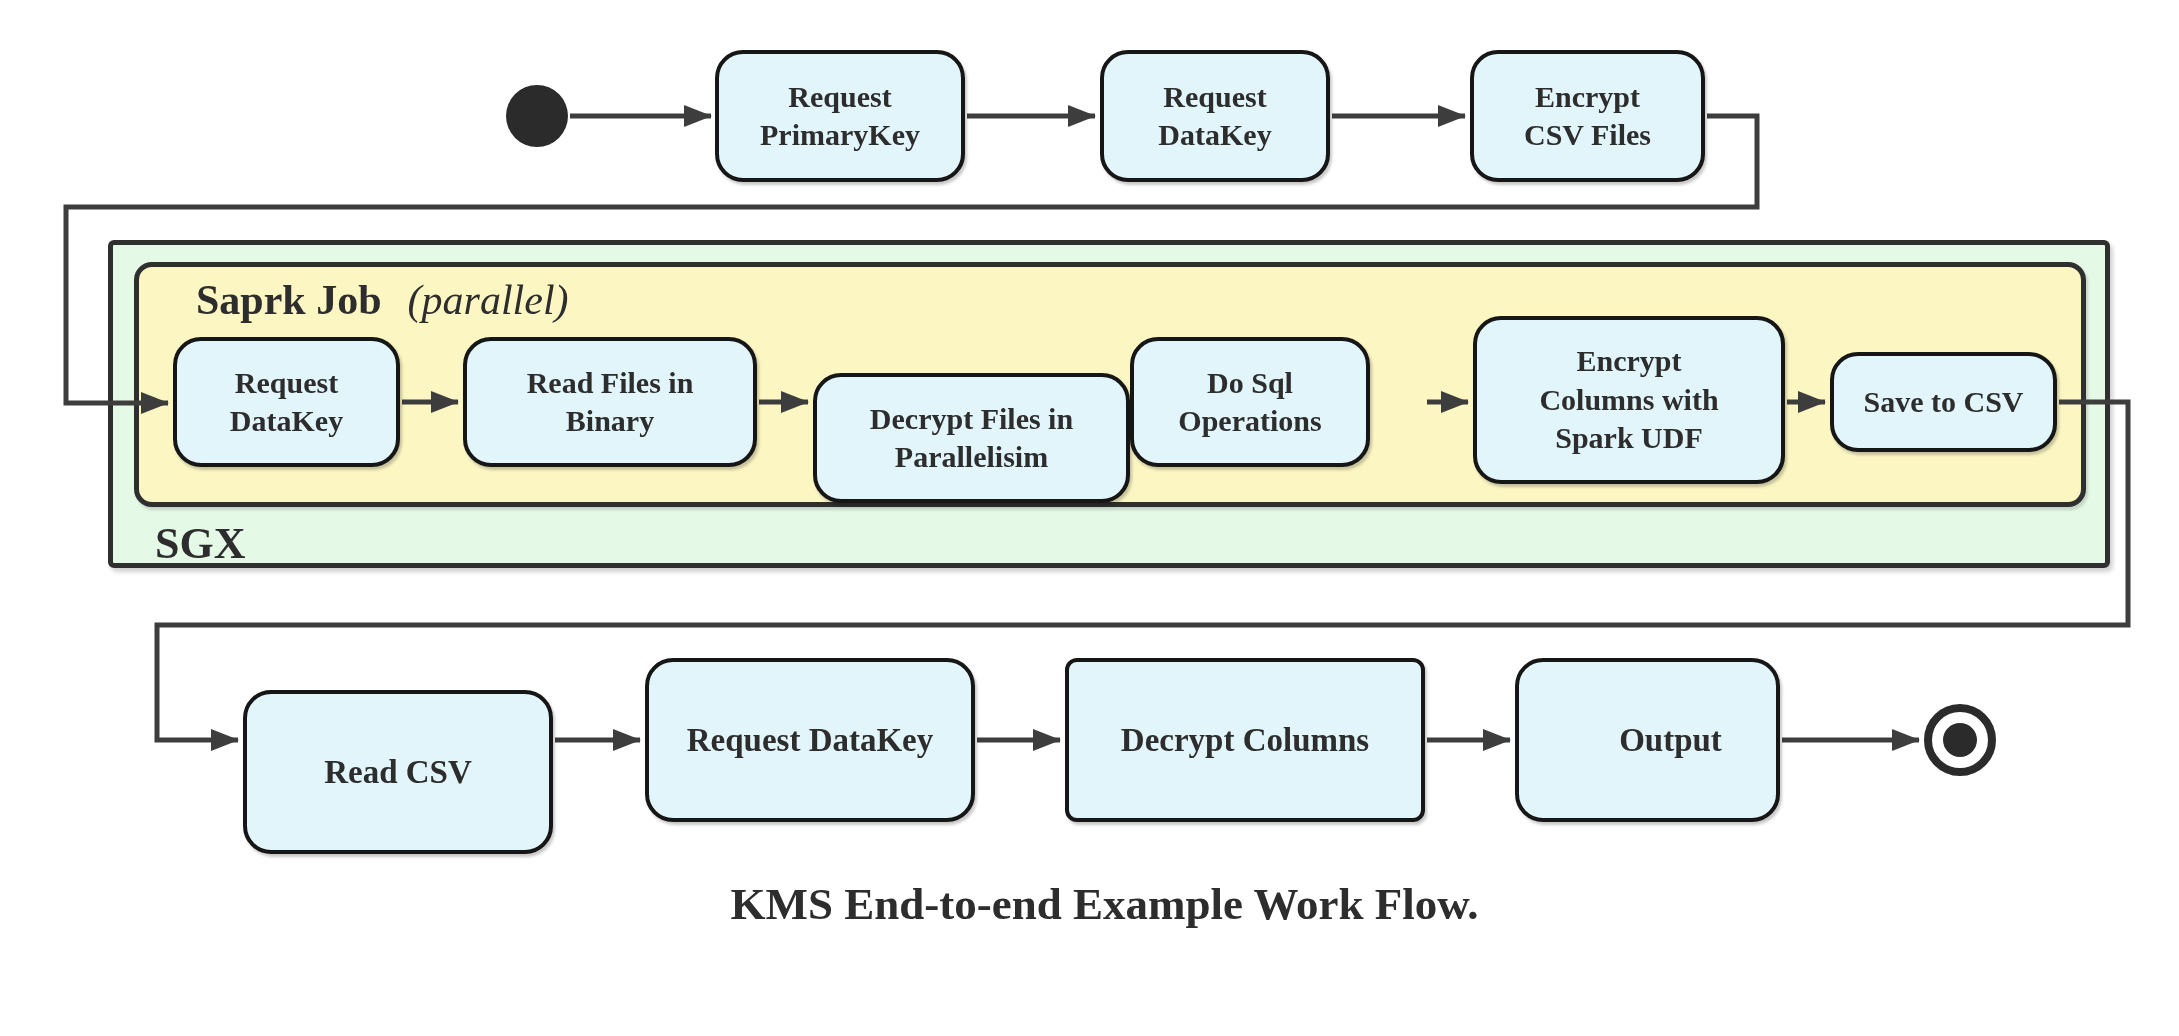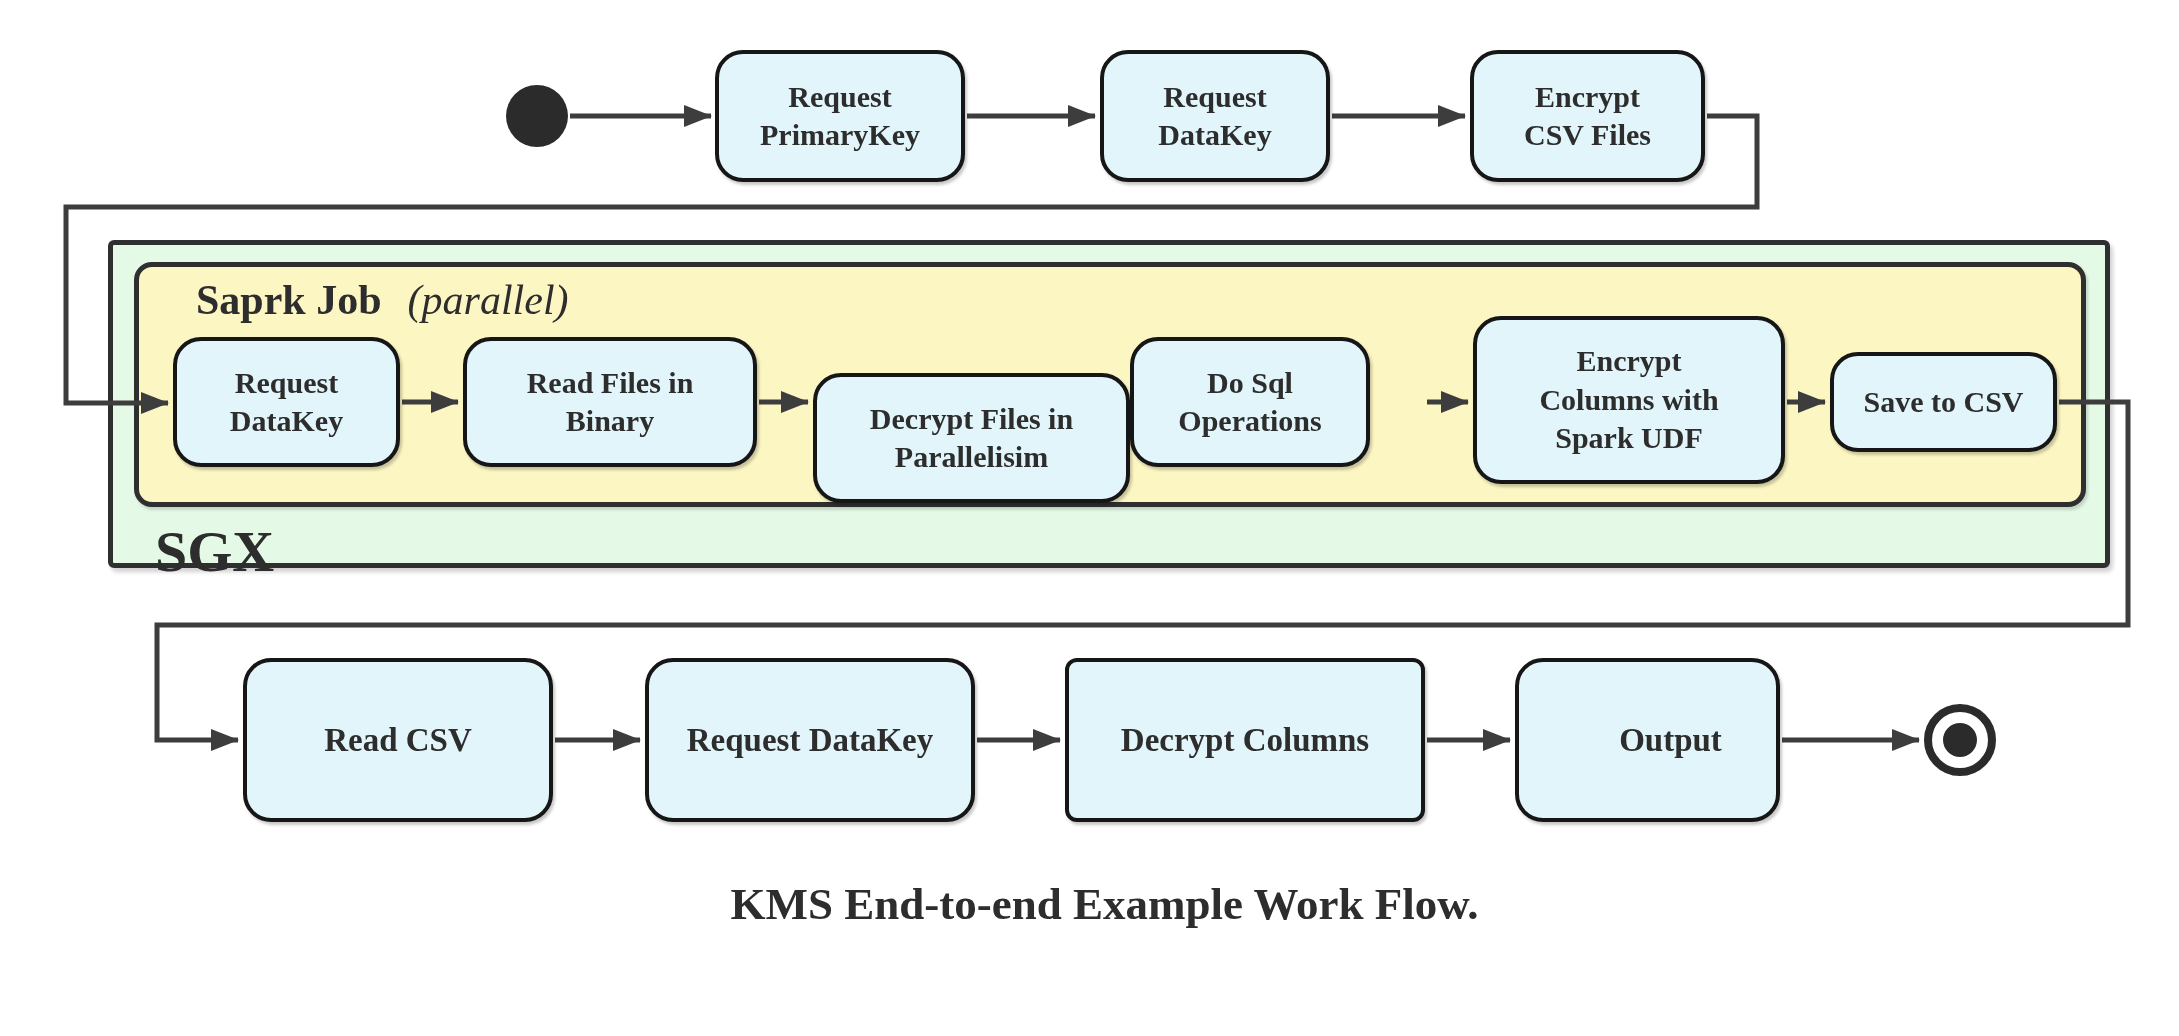--- a/index.html
+++ b/index.html
@@ -38,21 +38,21 @@
   }
   .spark-label{
     position:absolute;left:164px;top:276px;
     font-size:42px;color:var(--text);z-index:3;
     white-space:nowrap;
   }
   .spark-label .b{font-weight:bold;margin-left:32px;}
   .spark-label .it{font-style:italic;margin-left:26px;}
   .sgx-label{
     position:absolute;left:155px;top:518px;
-    font-weight:bold;font-size:58px;color:var(--text);z-index:3;
+    font-weight:bold;font-size:44px;color:var(--text);z-index:3;
   }
   
   svg.wires{position:absolute;left:0;top:0;z-index:4;}
   svg.wires path{stroke:var(--connector);stroke-width:5;fill:none;}
   svg.wires .arrhead{fill:var(--connector);stroke:none;}
   
   .node{
     position:absolute;box-sizing:border-box;
     background:var(--node-fill);
     border:4px solid var(--node-border);
@@ -154,21 +154,21 @@
   </div>
   <div class="node" style="left:1473px;top:316px;width:312px;height:168px;">
     <span>Encrypt
 Columns with
 Spark UDF</span>
   </div>
   <div class="node" style="left:1830px;top:352px;width:227px;height:100px;">
     <span>Save to CSV</span>
   </div>
 
-  <div class="node bottom" style="left:243px;top:658px;width:310px;height:164px;">
+  <div class="node bottom" style="left:243px;top:690px;width:310px;height:164px;">
     <span>Read CSV</span>
   </div>
   <div class="node bottom" style="left:645px;top:658px;width:330px;height:164px;">
     <span>Request DataKey</span>
   </div>
   <div class="node bottom" style="left:1065px;top:658px;width:360px;height:164px;border-radius:12px;">
     <span>Decrypt Columns</span>
   </div>
   <div class="node bottom" style="left:1515px;top:658px;width:265px;height:164px;padding-left:46px;">
     <span>Output</span>

